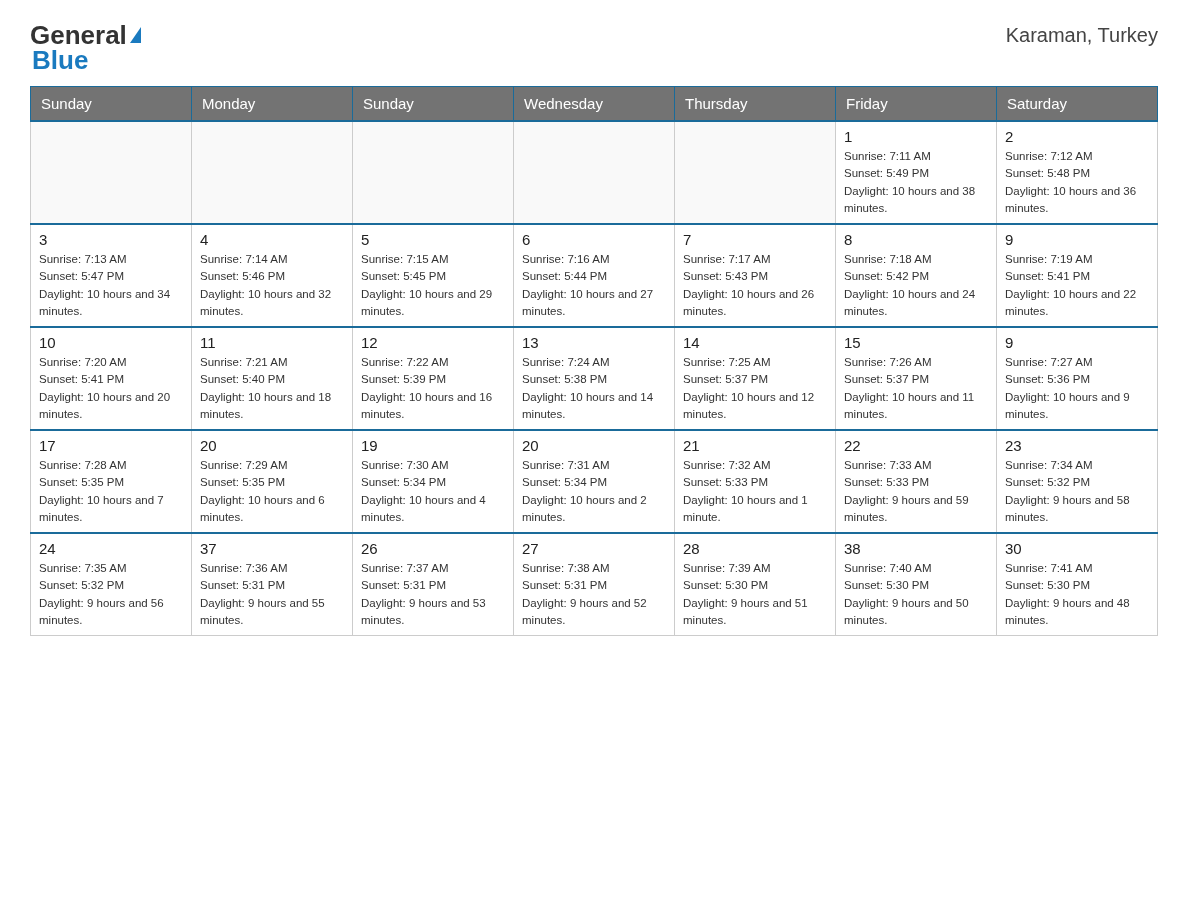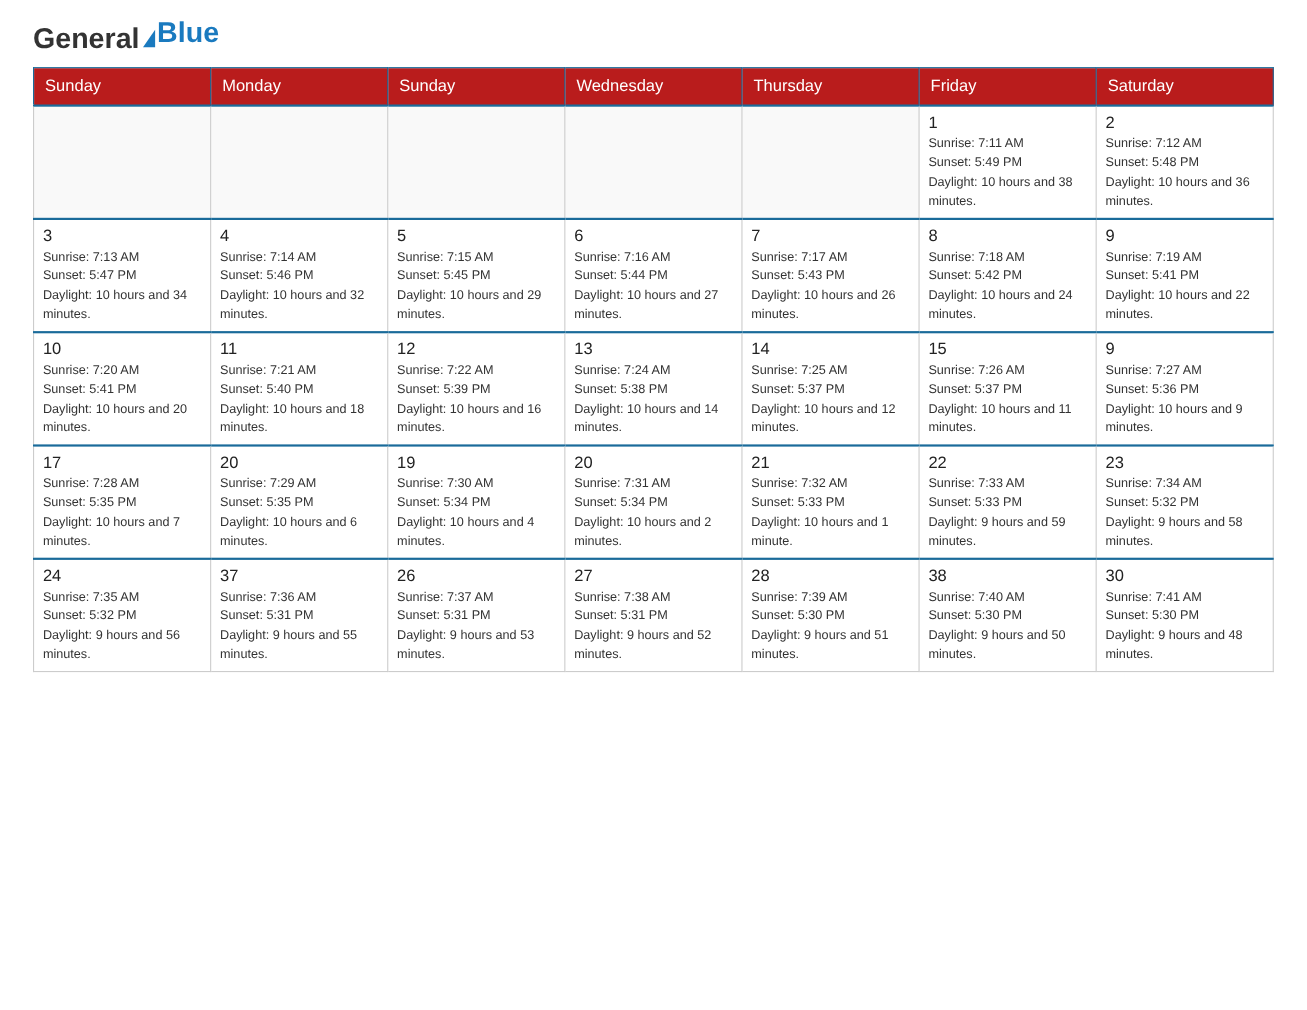--- a/index.html
+++ b/index.html
@@ -11,21 +11,21 @@
       min-height: 918px;
     }
     .header {
       display: flex;
       justify-content: space-between;
       align-items: flex-start;
       margin-bottom: 10px;
     }
     .logo {
       display: flex;
-      flex-direction: row;
+      flex-direction: column;
       align-items: flex-start;
     }
     .title-section {
       text-align: right;
     }
     .month-title {
       font-size: 48px;
       font-weight: normal;
       color: #222;
       line-height: 1.1;
@@ -34,21 +34,21 @@
       font-size: 20px;
       color: #444;
       margin-top: 4px;
     }
     .calendar {
       width: 100%;
       border-collapse: collapse;
       margin-top: 10px;
     }
     .calendar th {
-      background-color: #b91c1c;
+      background-color: #737373;
       color: #fff;
       padding: 8px 10px;
       text-align: left;
       font-size: 15px;
       font-weight: normal;
       border: 1px solid #1a6b9a;
     }
     .calendar td {
       vertical-align: top;
       padding: 6px 8px;
@@ -84,20 +84,21 @@
   <div class="logo">
     <div style="display:flex;align-items:center;">
       <span style="font-size:26px;font-weight:bold;color:#333;font-family:Arial;">General</span>
       <span style="display:inline-block;width:0;height:0;border-left:11px solid transparent;border-bottom:16px solid #1a7abf;margin-left:3px;margin-bottom:2px;"></span>
     </div>
     <div style="display:flex;align-items:flex-start;margin-top:-6px;margin-left:2px;">
       <span style="font-size:26px;font-weight:bold;color:#1a7abf;font-family:Arial;">Blue</span>
     </div>
   </div>
   <div class="title-section">
+    <div class="location">Karaman, Turkey</div>
   </div>
 </div>
 
 <table class="calendar">
   <thead>
     <tr>
     <th>Sunday</th>
         <th>Monday</th>
         <th>Sunday</th>
         <th>Wednesday</th>

